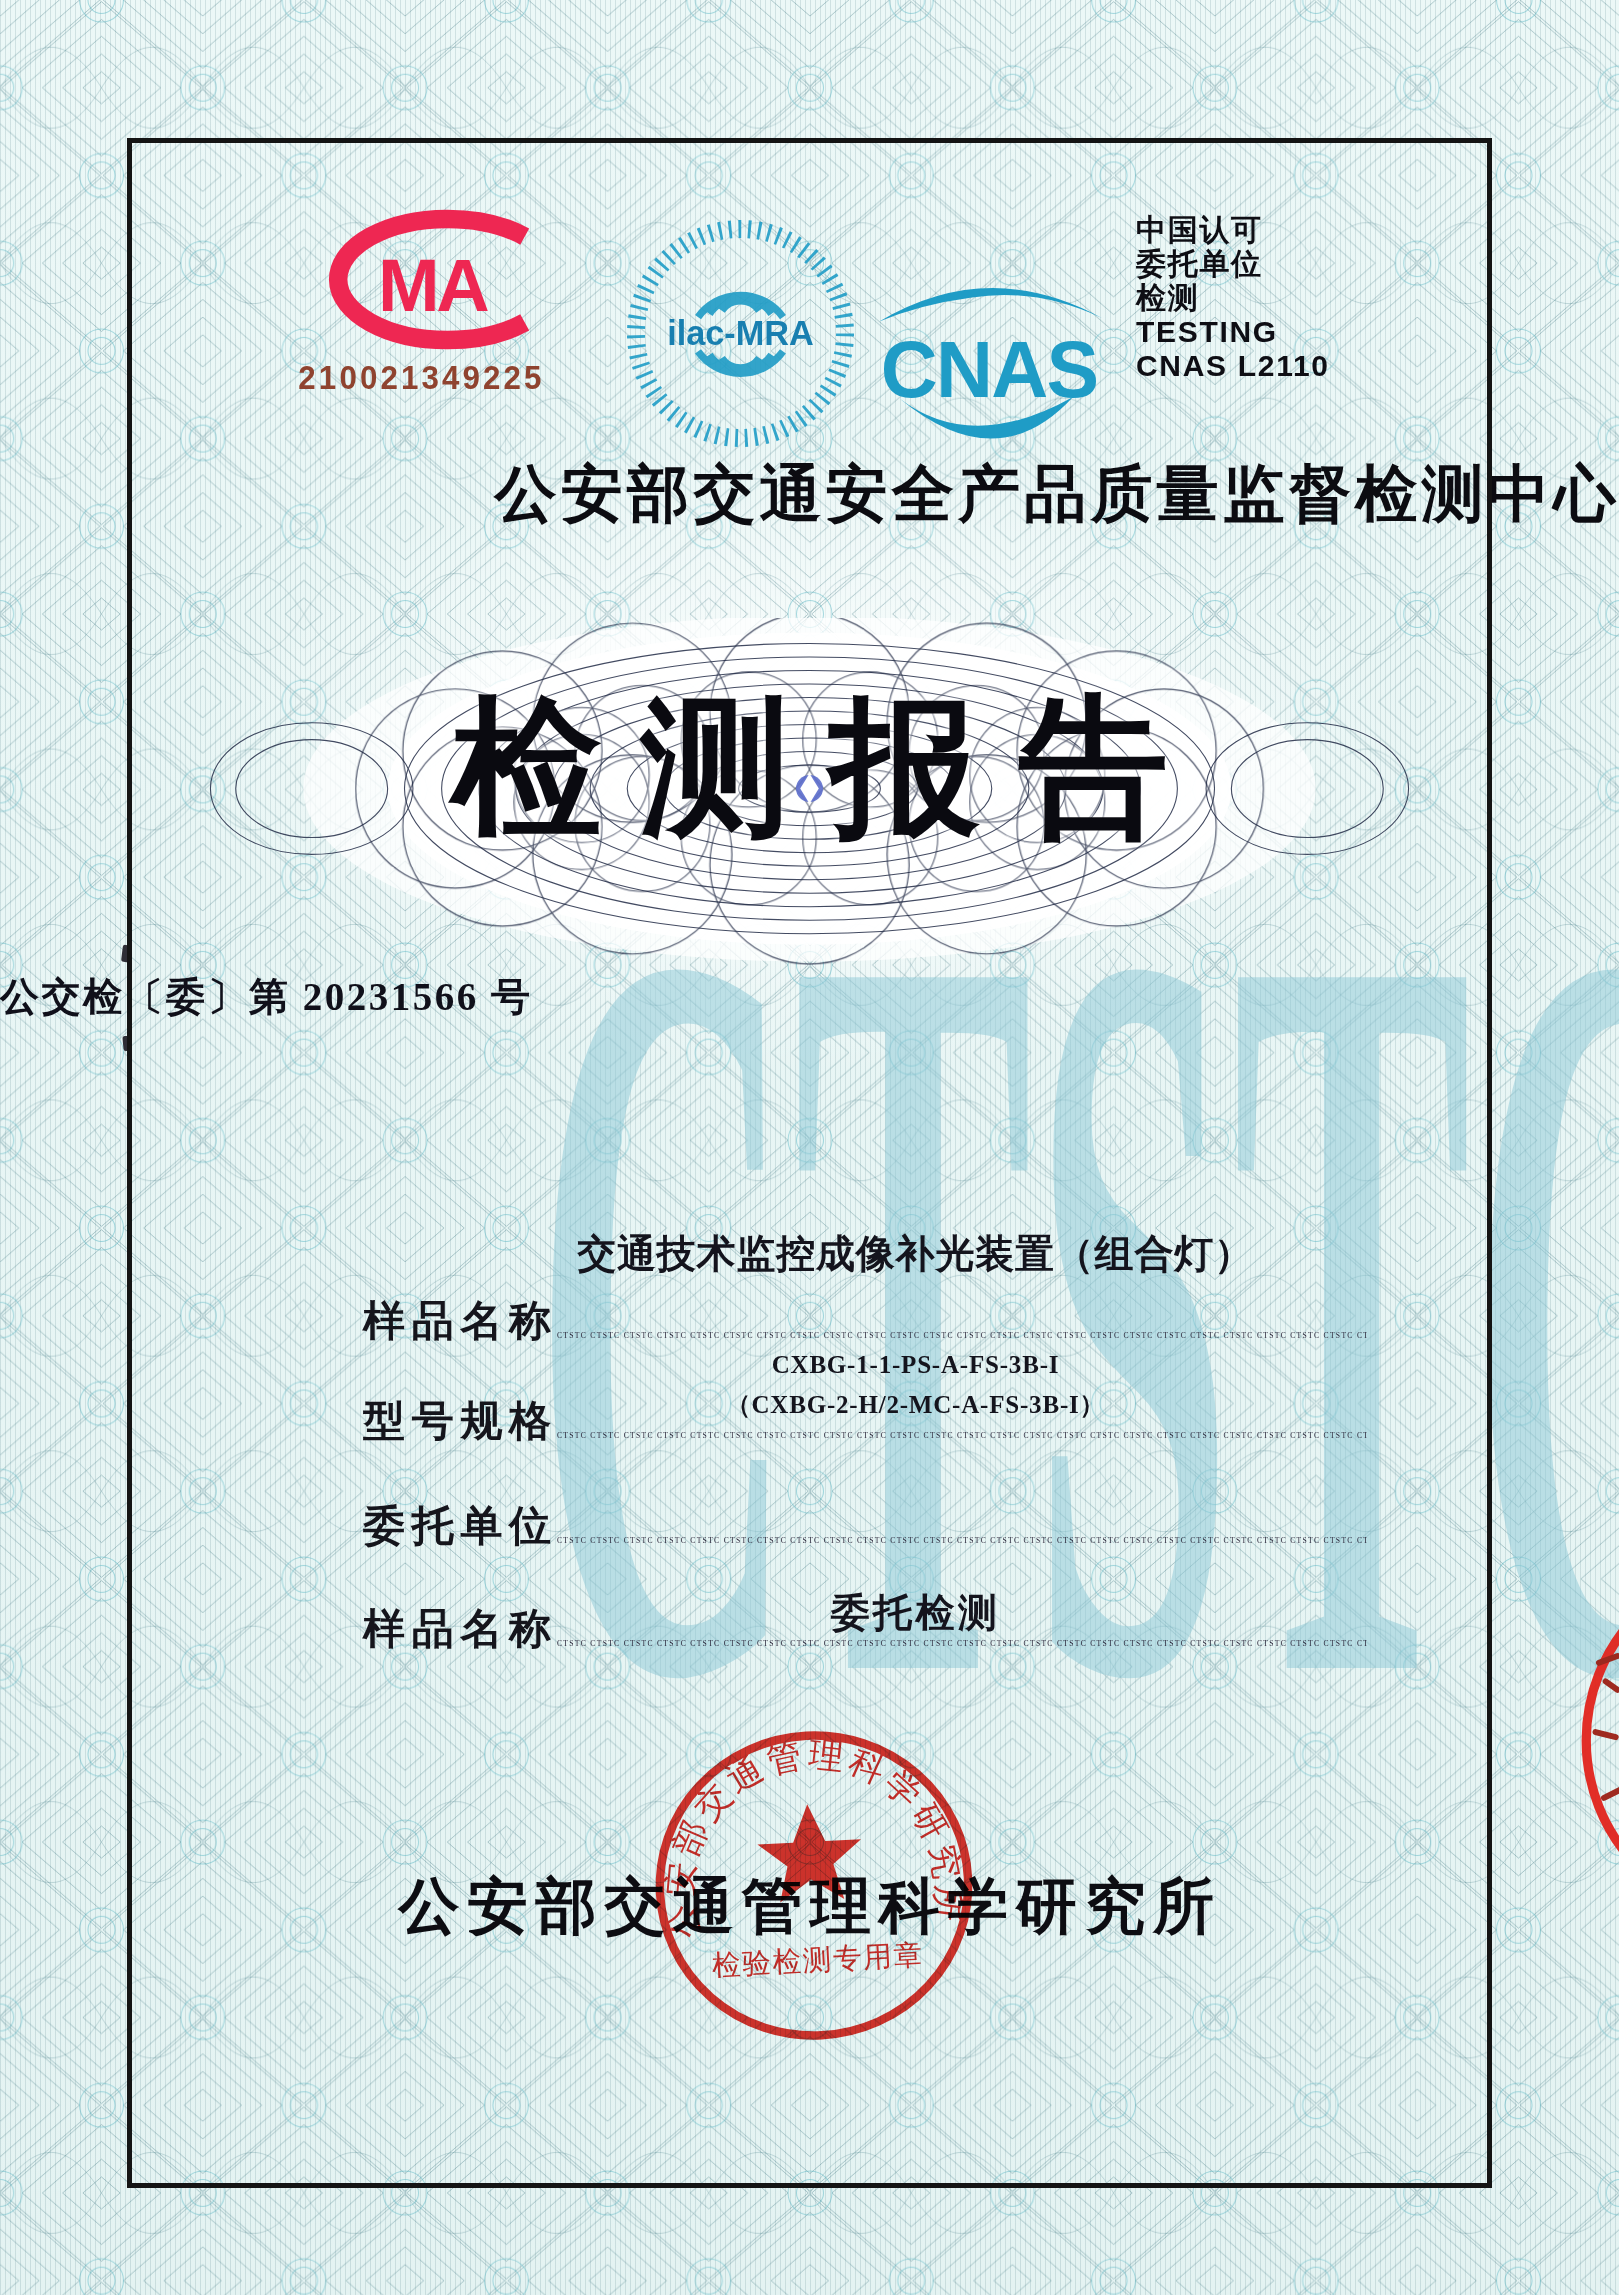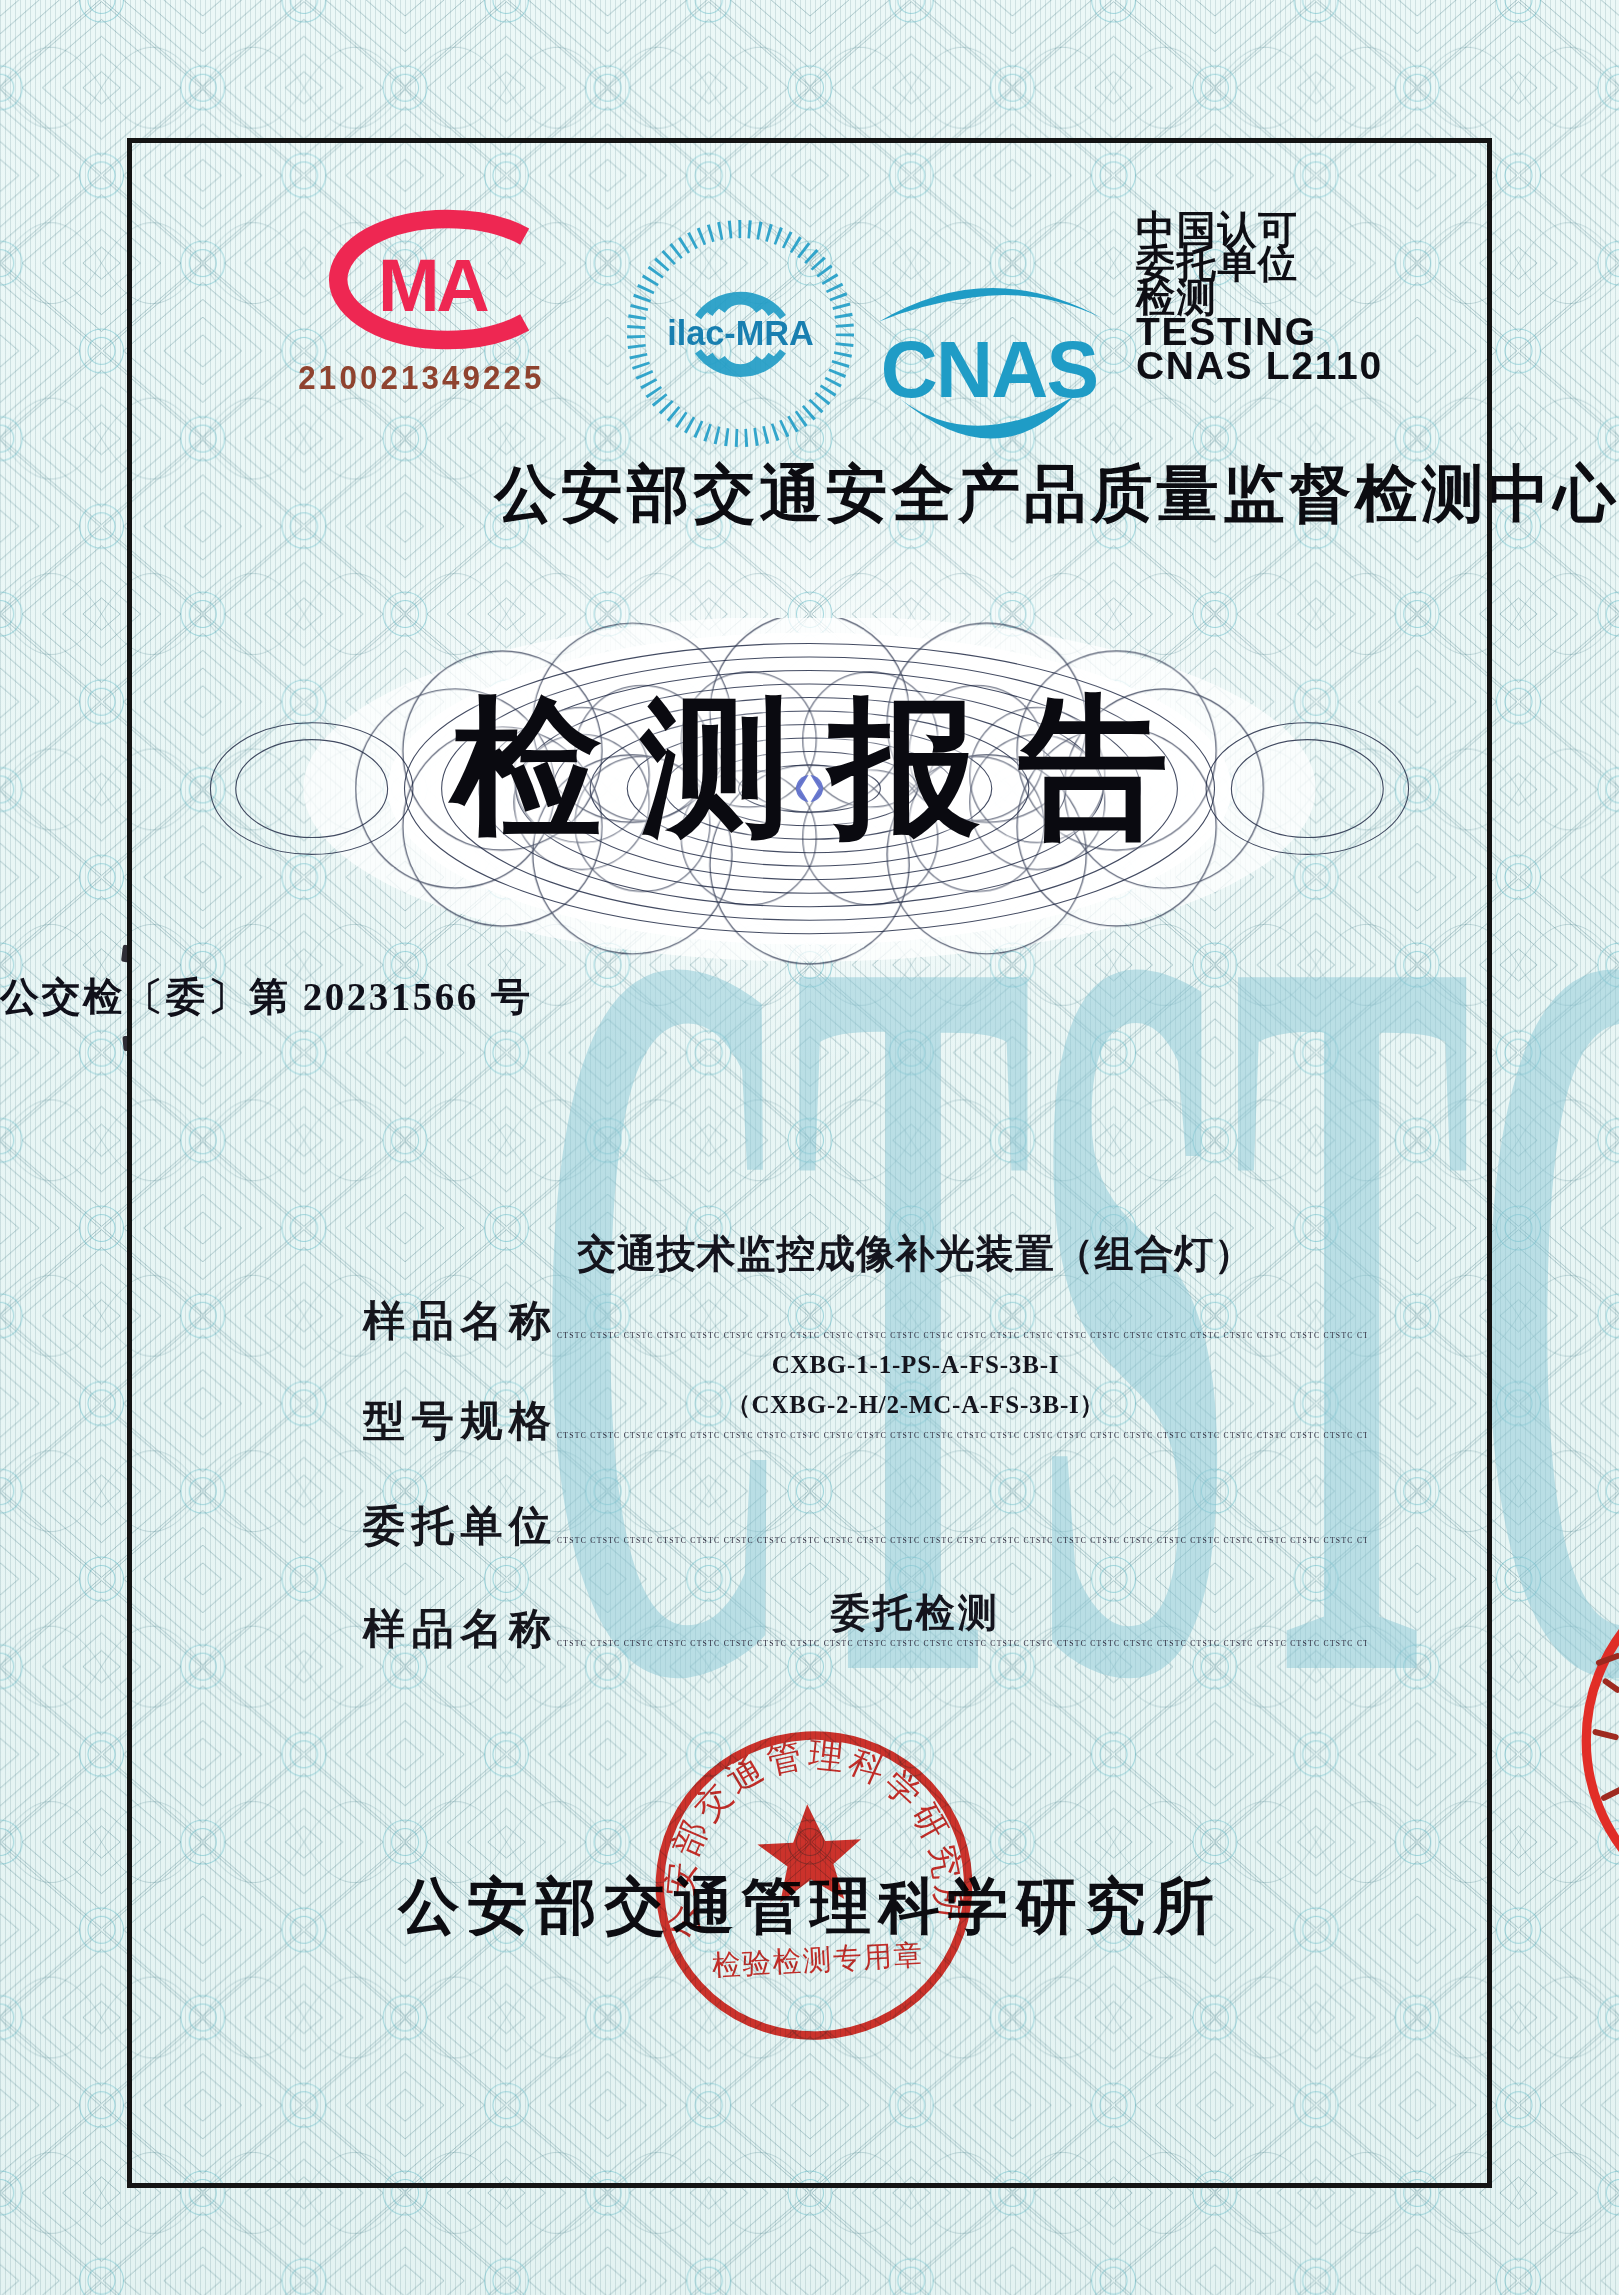--- a/index.html
+++ b/index.html
@@ -17,21 +17,21 @@
   #wm{position:absolute;left:0;right:0;top:785px;text-align:center;z-index:1;
       font-size:1055px;line-height:1;font-weight:bold;color:rgba(140,199,214,.5);
       transform:scale(.34,1);transform-origin:50% 0;white-space:nowrap;}
   
   #cma{left:304px;top:208px;width:253px;height:143px;}
   #cmanum{left:278px;top:358px;width:287px;text-align:center;font-family:"Liberation Sans",sans-serif;
           font-weight:bold;font-size:34px;letter-spacing:3.4px;color:#8f432f;transform:scaleX(.92);}
   #ilac{left:616px;top:211px;width:249px;height:245px;}
   #cnas{left:869px;top:268px;width:240px;height:198px;}
   #accr{left:1136px;top:213px;z-index:2;font-family:"Liberation Sans",sans-serif;
-        font-weight:bold;font-size:39px;line-height:34px;color:#0e0e14;letter-spacing:1.7px;}
+        font-weight:bold;font-size:30px;line-height:34px;color:#0e0e14;letter-spacing:1.7px;}
   
   #centerName{left:0;right:0;top:452px;text-align:right;font-size:62px;font-weight:bold;
               letter-spacing:4.2px;color:#0c0c11;z-index:2;}
   #rosette{left:202px;top:618px;width:1215px;height:358px;z-index:1;}
   #bigTitle{left:0;right:0;top:669px;text-align:center;font-size:150px;font-weight:bold;
             letter-spacing:39px;padding-left:39px;color:#0a0a10;z-index:2;
             text-shadow:0 0 11.8px rgba(255,255,255,.85);}
   #reportNo{left:0;right:0;top:970px;text-align:left;font-size:39px;font-weight:600;
             letter-spacing:2.5px;color:#10101a;z-index:2;}
   

